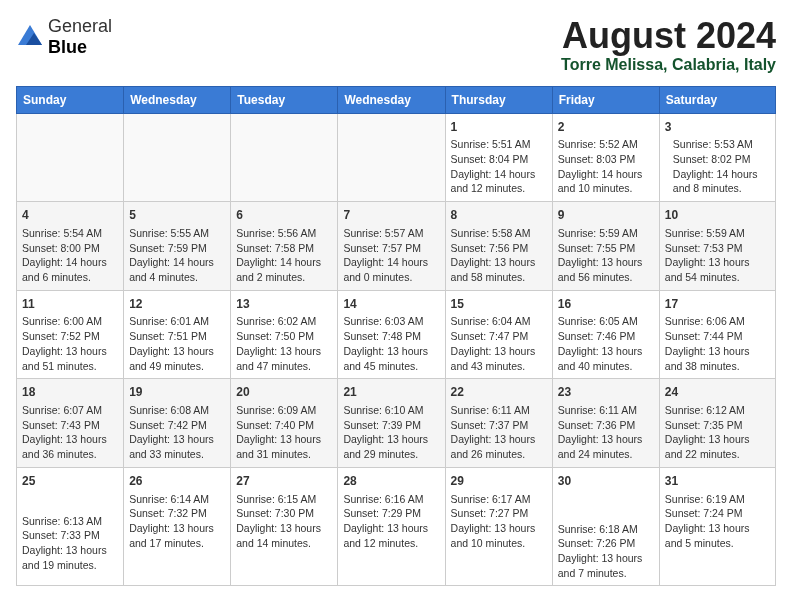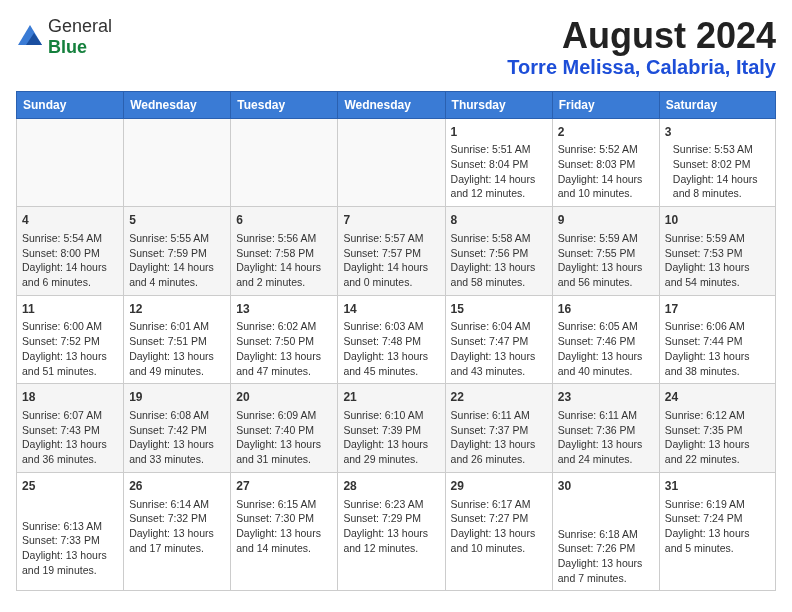--- a/index.html
+++ b/index.html
@@ -22,38 +22,38 @@
       gap: 4px;
     }
     .logo-text-general {
       font-size: 18px;
       font-weight: normal;
       color: #333;
     }
     .logo-text-blue {
       font-size: 18px;
       font-weight: bold;
-      color: #15803d;
+      color: #000000;
     }
     .logo-icon {
       width: 28px;
       height: 28px;
     }
     .title-area {
       text-align: right;
     }
     .main-title {
       font-size: 36px;
       font-weight: bold;
       color: #222;
       line-height: 1.1;
     }
     .subtitle {
-      font-size: 20px;
-      color: #1d4ed8;
+      font-size: 16px;
+      color: #14532d;
       font-weight: bold;
       margin-left: 45px;
     }
     table {
       width: 100%;
       border-collapse: collapse;
       font-size: 11px;
     }
     thead tr th {
       background-color: #3a7bd5;
@@ -325,21 +325,21 @@
         </td>
         <td>
           <span class="day-number">27</span>
           <div class="cell-content" style="white-space: pre-line;">Sunrise: 6:15 AM
 Sunset: 7:30 PM
 Daylight: 13 hours
 and 14 minutes.</div>
         </td>
         <td>
           <span class="day-number">28</span>
-          <div class="cell-content" style="white-space: pre-line;">Sunrise: 6:23 AM
+          <div class="cell-content" style="white-space: pre-line;">Sunrise: 6:16 AM
 Sunset: 7:29 PM
 Daylight: 13 hours
 and 12 minutes.</div>
         </td>
         <td>
           <span class="day-number">29</span>
           <div class="cell-content" style="white-space: pre-line;">Sunrise: 6:17 AM
 Sunset: 7:27 PM
 Daylight: 13 hours
 and 10 minutes.</div>

